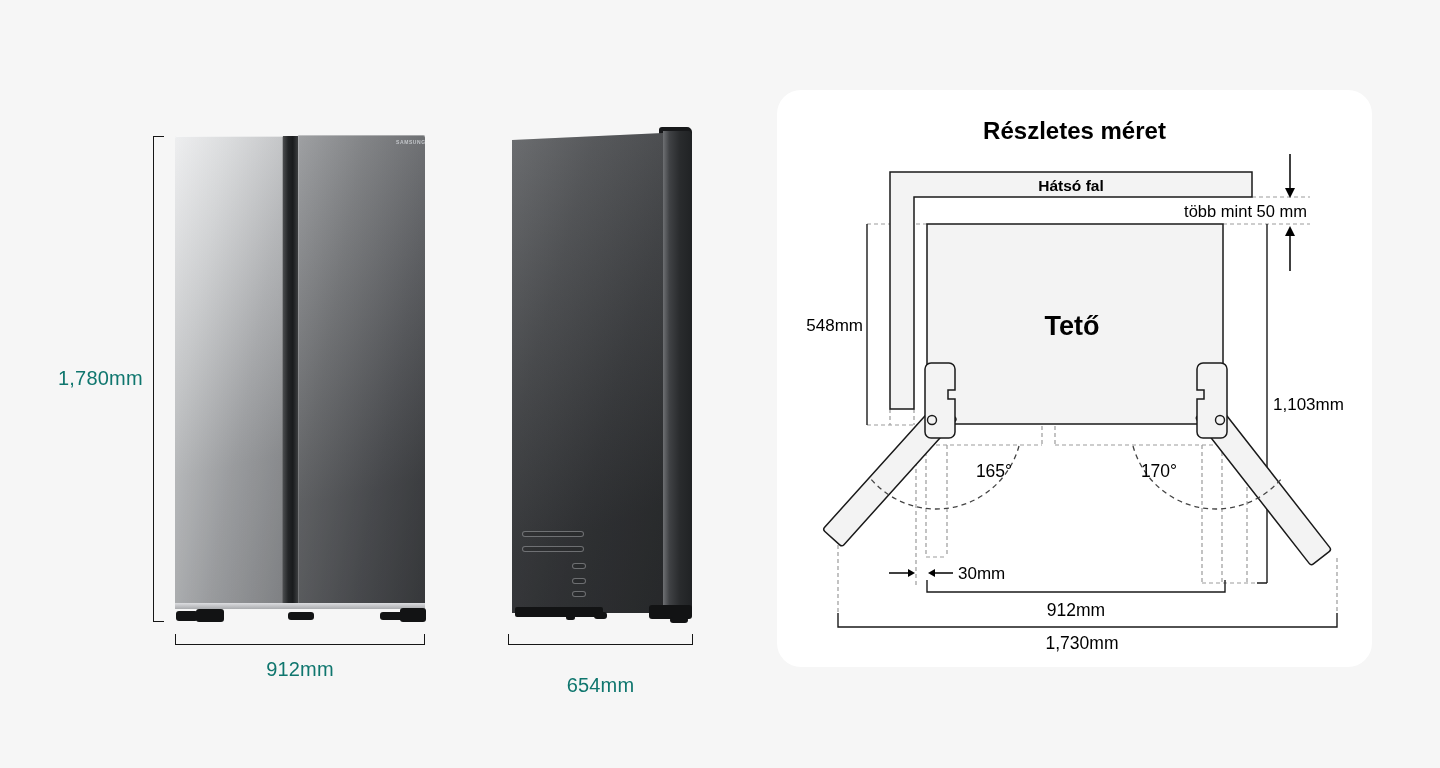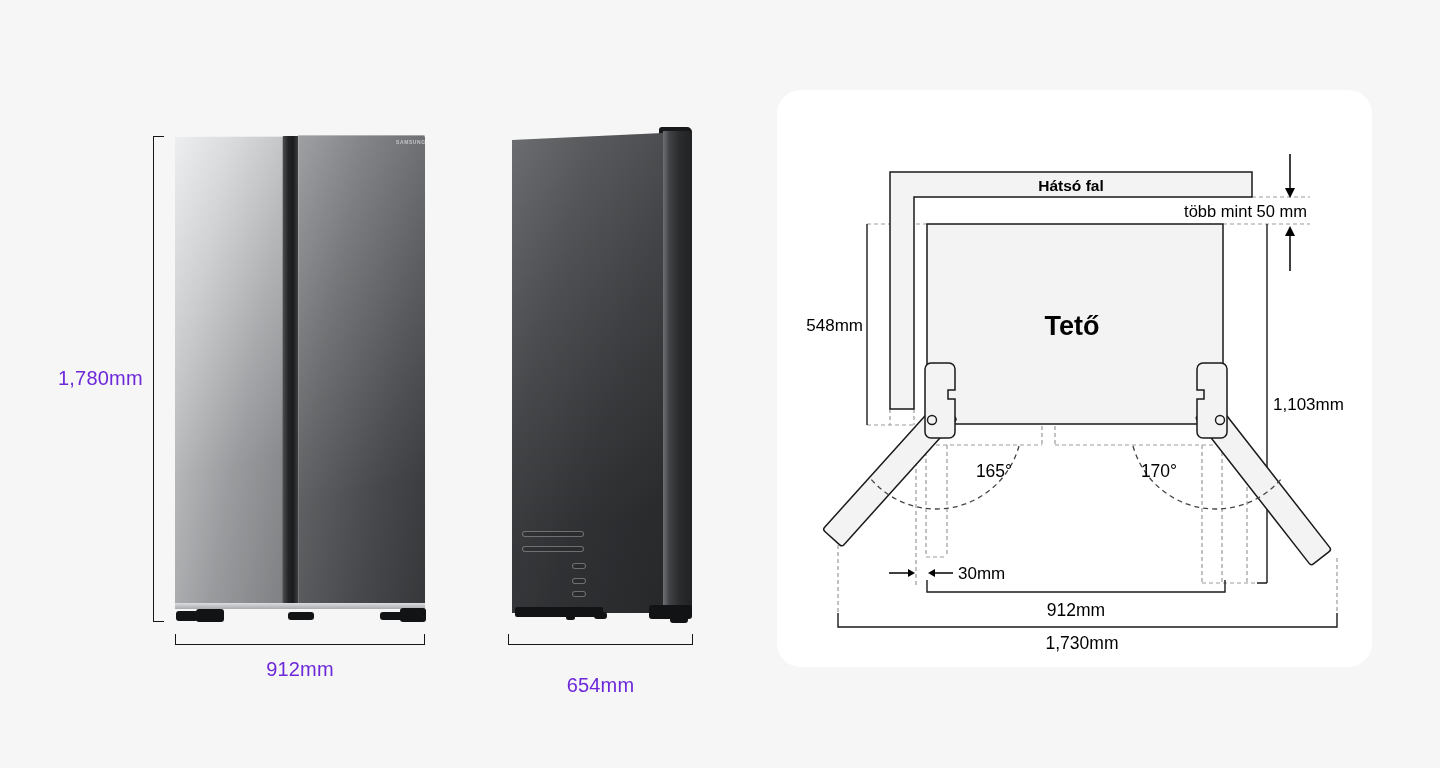--- a/index.html
+++ b/index.html
@@ -16,21 +16,21 @@
     border-left:1.5px solid #161616;
     border-top:1.5px solid #161616;
     border-bottom:1.5px solid #161616;
   }
   .hbracket {
     position:absolute; height:11px;
     border-bottom:1.5px solid #161616;
     border-left:1.5px solid #161616;
     border-right:1.5px solid #161616;
   }
-  .dim-label { position:absolute; font-size:20px; color:#6d28d9; letter-spacing:0.2px; }
+  .dim-label { position:absolute; font-size:20px; color:#0f766e; letter-spacing:0.2px; }
 
   
   .door-left {
     position:absolute; left:175px; top:136px; width:108px; height:467px;
     background:
       linear-gradient(168deg, rgba(255,255,255,.30), rgba(0,0,0,.10) 70%),
       linear-gradient(100deg, #e6e7e9 0%, #cdcfd1 28%, #aaacaf 62%, #8d8f92 100%);
     border-radius:2px 0 0 0;
     box-shadow: inset 0 1px 0 rgba(255,255,255,.55), inset -1px 0 0 rgba(0,0,0,.18);
   }
@@ -138,20 +138,21 @@
     <div class="foot" style="left:594px; top:612px; width:13px; height:7px;"></div>
     <div class="foot" style="left:566px; top:615px; width:9px;  height:5px;"></div>
     <div class="foot" style="left:649px; top:605px; width:43px; height:14px;"></div>
     <div class="foot" style="left:670px; top:617px; width:18px; height:6px;"></div>
 
     <div class="hbracket" style="left:508px; top:634px; width:185px;"></div>
     <div class="dim-label" style="left:508px; top:674px; width:185px; text-align:center;">654mm</div>
   </div>
 
   <div class="card">
+    <div class="card-title">Részletes méret</div>
 
     <svg class="diagram-svg" viewBox="0 0 595 577">
 
       <g stroke="#9b9b9b" stroke-width="1.2" stroke-dasharray="4 3" fill="none">
         <path d="M90,134 H150"></path>
         <path d="M90,335 H150"></path>
         <path d="M113,319 V335"></path>
         <path d="M137,319 V335"></path>
         <path d="M475,107 H533"></path>
         <path d="M446,134 H533"></path>

